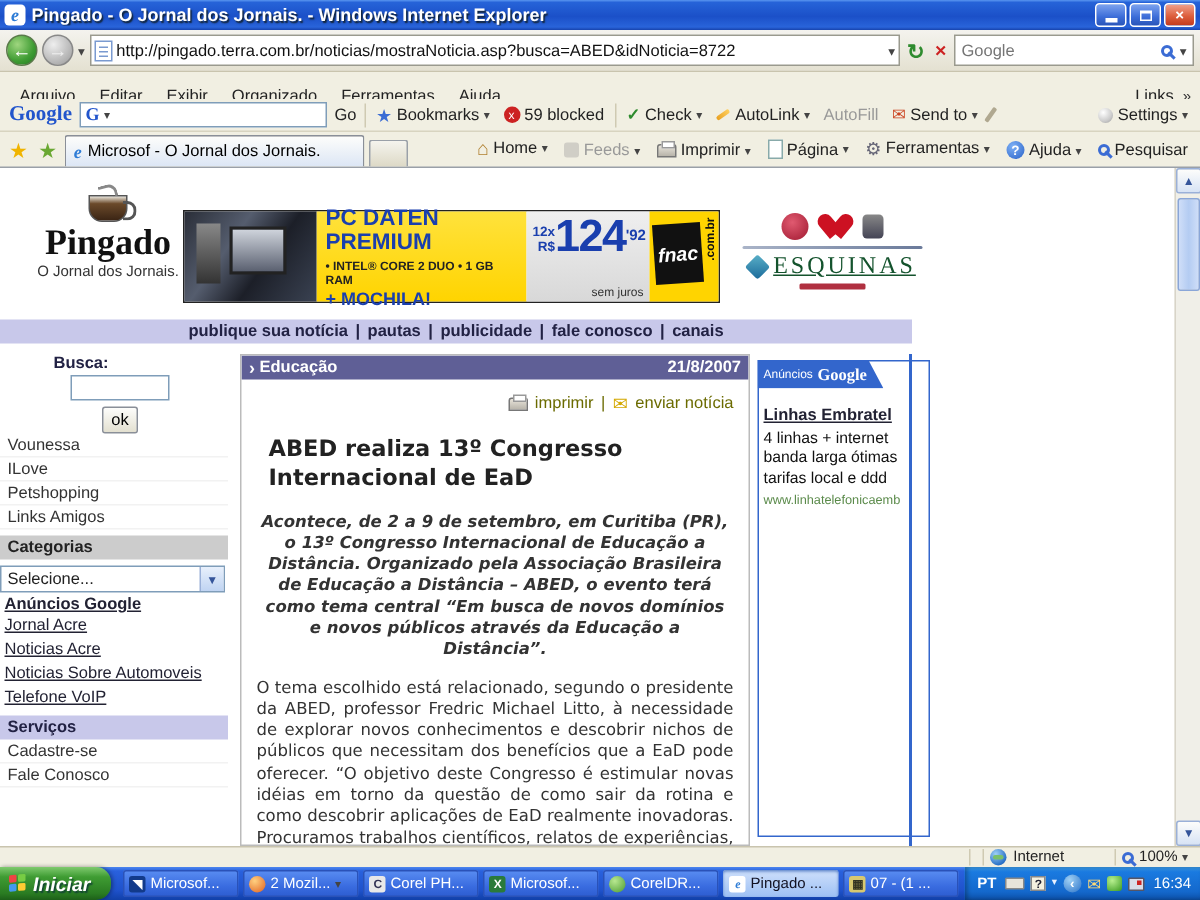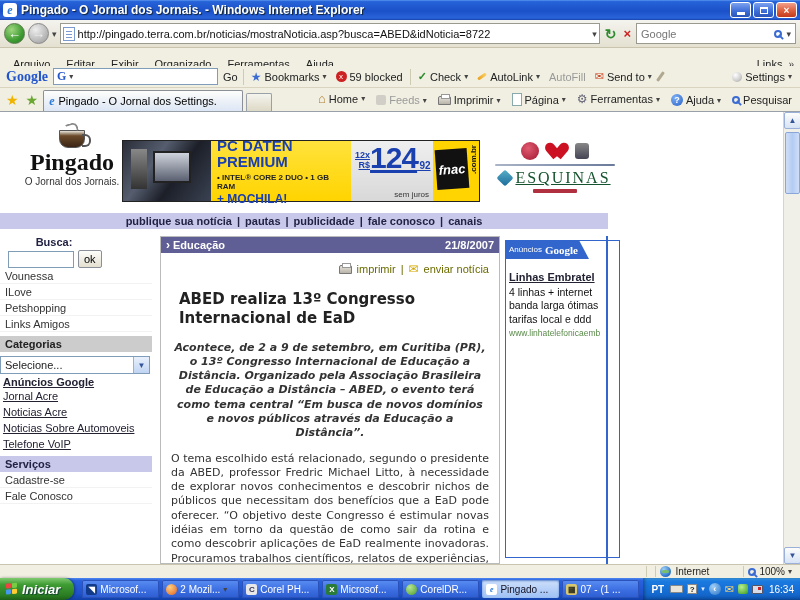--- a/index.html
+++ b/index.html
@@ -112,21 +112,21 @@
   .logo-sub { font-size:10px; color:#333; margin-top:2px; }
   .banner { position:absolute; left:122px; top:28px; width:358px; height:62px; display:flex; border:1px solid #222; }
   .banner-photo { width:88px; height:100%; background:linear-gradient(125deg,#2a2e38 0%,#555d6e 35%,#1c1f28 60%,#3a4252 100%); position:relative; }
   .banner-photo::before { content:""; position:absolute; left:8px; top:8px; width:16px; height:40px; background:linear-gradient(180deg,#888,#333); }
   .banner-photo::after { content:""; position:absolute; left:30px; top:10px; width:34px; height:28px; background:linear-gradient(180deg,#cfd4dc,#5a6070); border:2px solid #222; }
   .banner-mid { flex:1; background:linear-gradient(180deg,#ffe23c,#ffd400); padding:4px 6px 3px; display:flex; flex-direction:column; justify-content:center; }
   .banner-title { color:#1a3fae; font-weight:bold; font-size:15px; line-height:1.1; }
   .banner-specs { color:#222; font-size:8px; font-weight:bold; margin-top:2px; }
   .banner-extra { color:#1a3fae; font-weight:bold; font-size:12px; margin-top:1px; }
   .banner-price { width:82px; background:linear-gradient(180deg,#efefef,#d8d8d8); padding:3px 4px; position:relative; color:#1a3fae; }
-  .bp-top { display:flex; align-items:flex-end;text-decoration:underline; }
+  .bp-top { display:flex; align-items:center; }
   .bp-x { font-size:9px; font-weight:bold; line-height:1.1; text-align:right; margin-top:4px; }
   .bp-big { font-size:30px; font-weight:bold; line-height:0.9; letter-spacing:-1px; }
   .bp-cents { font-size:10px; font-weight:bold; }
   .bp-terms { position:absolute; right:4px; bottom:2px; font-size:8px; color:#333; }
   .banner-fnac { width:46px; background:#ffd400; position:relative; }
   .fnac-sq { position:absolute; left:3px; top:8px; width:32px; height:40px; background:#111; color:#fff;
     font-weight:bold; font-style:italic; font-size:13px; display:flex; align-items:center; justify-content:center; transform:rotate(-4deg); }
   .fnac-dom { position:absolute; right:1px; top:4px; color:#111; font-size:8px; font-weight:bold; writing-mode:vertical-rl; transform:rotate(180deg); }
   .partnerlogos { position:absolute; left:495px; top:30px; width:120px; }
   .plrow { display:flex; gap:8px; align-items:center; justify-content:center; }
@@ -143,21 +143,21 @@
   .esq-tag { width:44px; height:4px; background:#b03040; margin:2px auto 0; border-radius:1px; }
 
   
   .navstrip { position:absolute; left:0; top:101px; width:608px; height:16px; background:#c8c8ea;
     display:flex; align-items:center; justify-content:center; gap:5px; font-weight:bold; color:#222244; }
   .navstrip a { color:#222244; text-decoration:none; }
 
   
   .leftbar { position:absolute; left:0; top:124px; width:152px; }
   .busca-label { text-align:center; font-weight:bold; color:#222244; width:108px; }
-  .busca-row { display:flex; gap:4px; margin:2px 0 0 8px; align-items:center; }
+  .busca-row { display:flex; gap:4px; margin:2px 0 0 8px; align-items:center;flex-direction:column; }
   .busca-row input { width:66px; height:17px; border:1px solid #7f9db9; outline:0; font-size:11px; padding:0 2px; }
   .okbtn { height:18px; padding:0 5px; background:linear-gradient(180deg,#fdfdfb,#e3e0d0); border:1px solid #8a8f98; border-radius:2px; font-size:11px; }
   .sechead { background:#c8c8ea; font-weight:bold; color:#222244; padding:2px 5px; margin-top:4px; }
   .sechead.gray { background:#cccccc; color:#222; }
   .secitem { padding:2px 5px 1px; color:#333; border-bottom:1px solid #f2f2f2; }
   .parceiros { margin-top:16px; }
   .xpselect { margin:4px 0 2px; width:150px; height:18px; border:1px solid #7f9db9; background:#fff; display:flex; align-items:center; }
   .xpselect .val { flex:1; padding:0 4px; color:#222; }
   .xpselect .arrow { width:16px; height:16px; background:linear-gradient(180deg,#e8f0fc,#c0d4f2); border-left:1px solid #9ab0d8; color:#35559a; font-size:8px; display:flex; align-items:center; justify-content:center; }
   .adlinks-head { font-weight:bold; color:#223; text-decoration:underline; padding:4px 3px 2px; }
@@ -325,21 +325,21 @@
       <span>Settings</span>
       <span class="dd">▾</span>
     </span>
   </div>
 
   <div class="tabbar">
     <span class="favstar">★</span>
     <span class="favstar add">★</span>
     <span class="tab">
       <span class="ie-e">e</span>
-      <span>Pingado - O Jornal dos Settings.</span>
+      <span>Microsof - O Jornal dos Jornais.</span>
     </span>
     <span class="tabstub"></span>
     <span class="spacer"></span>
     <span class="cmdbtn">
       <span class="homeicon">⌂</span>
       <span>Home</span>
       <span class="dd">▾</span>
     </span>
     <span class="cmdbtn gray">
       <span class="feedicon"></span>

